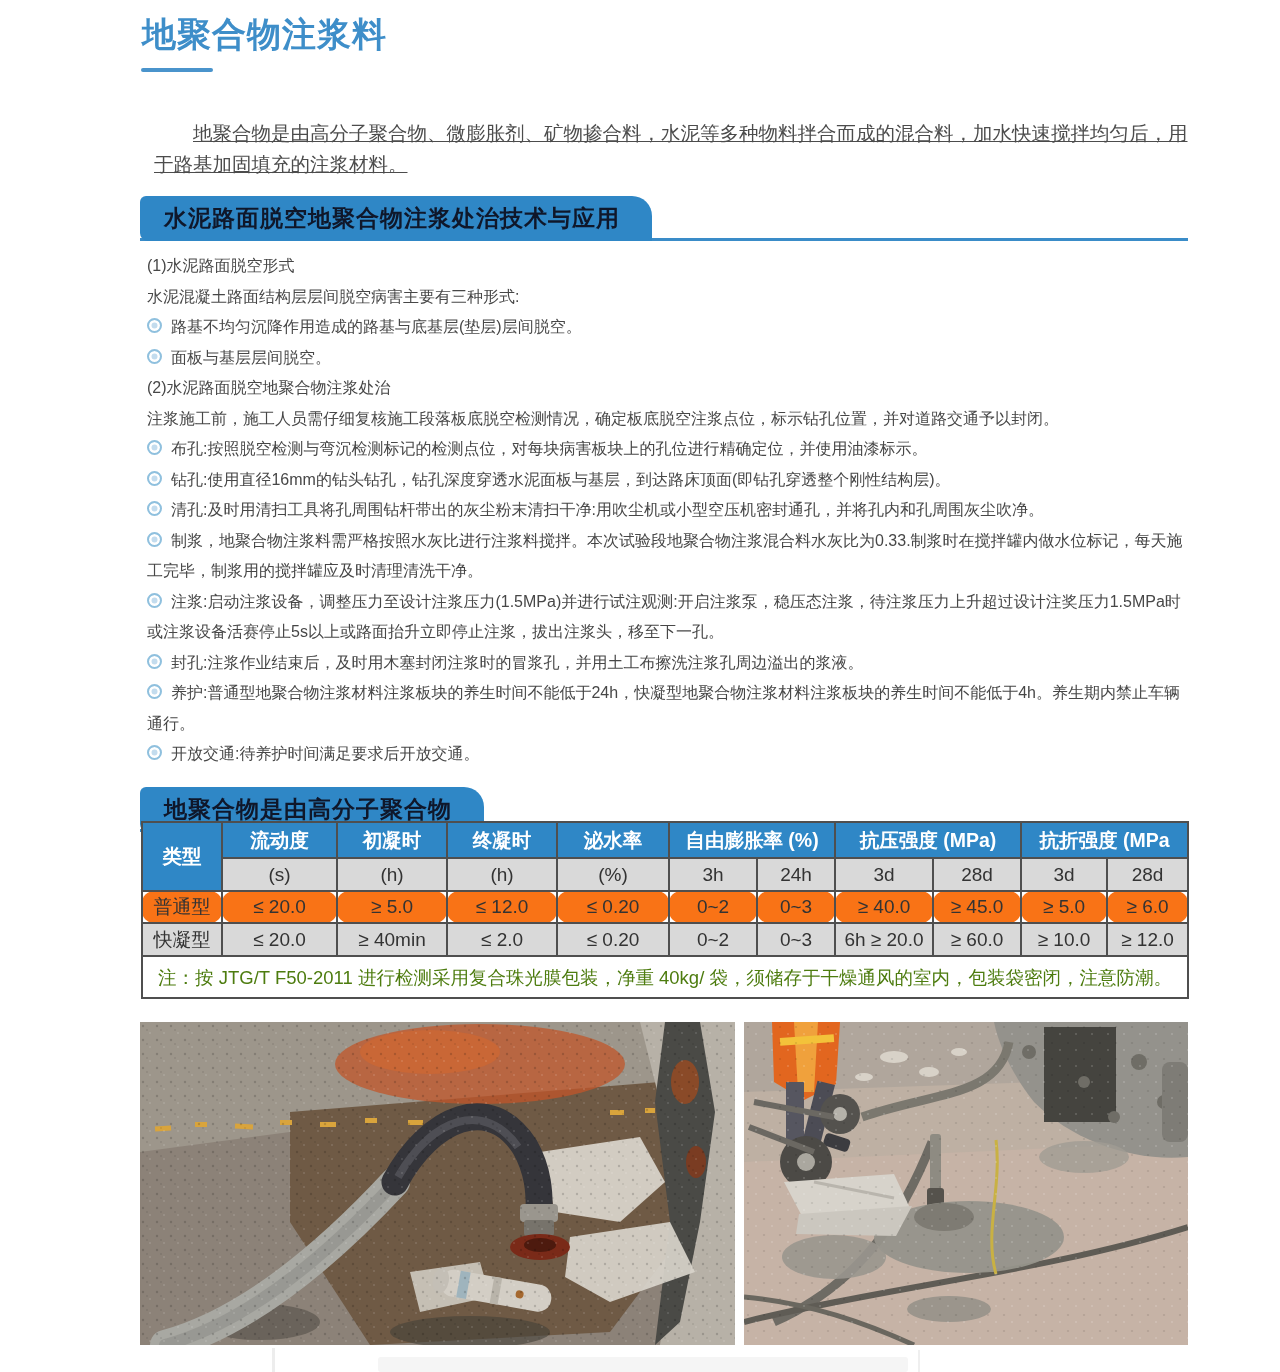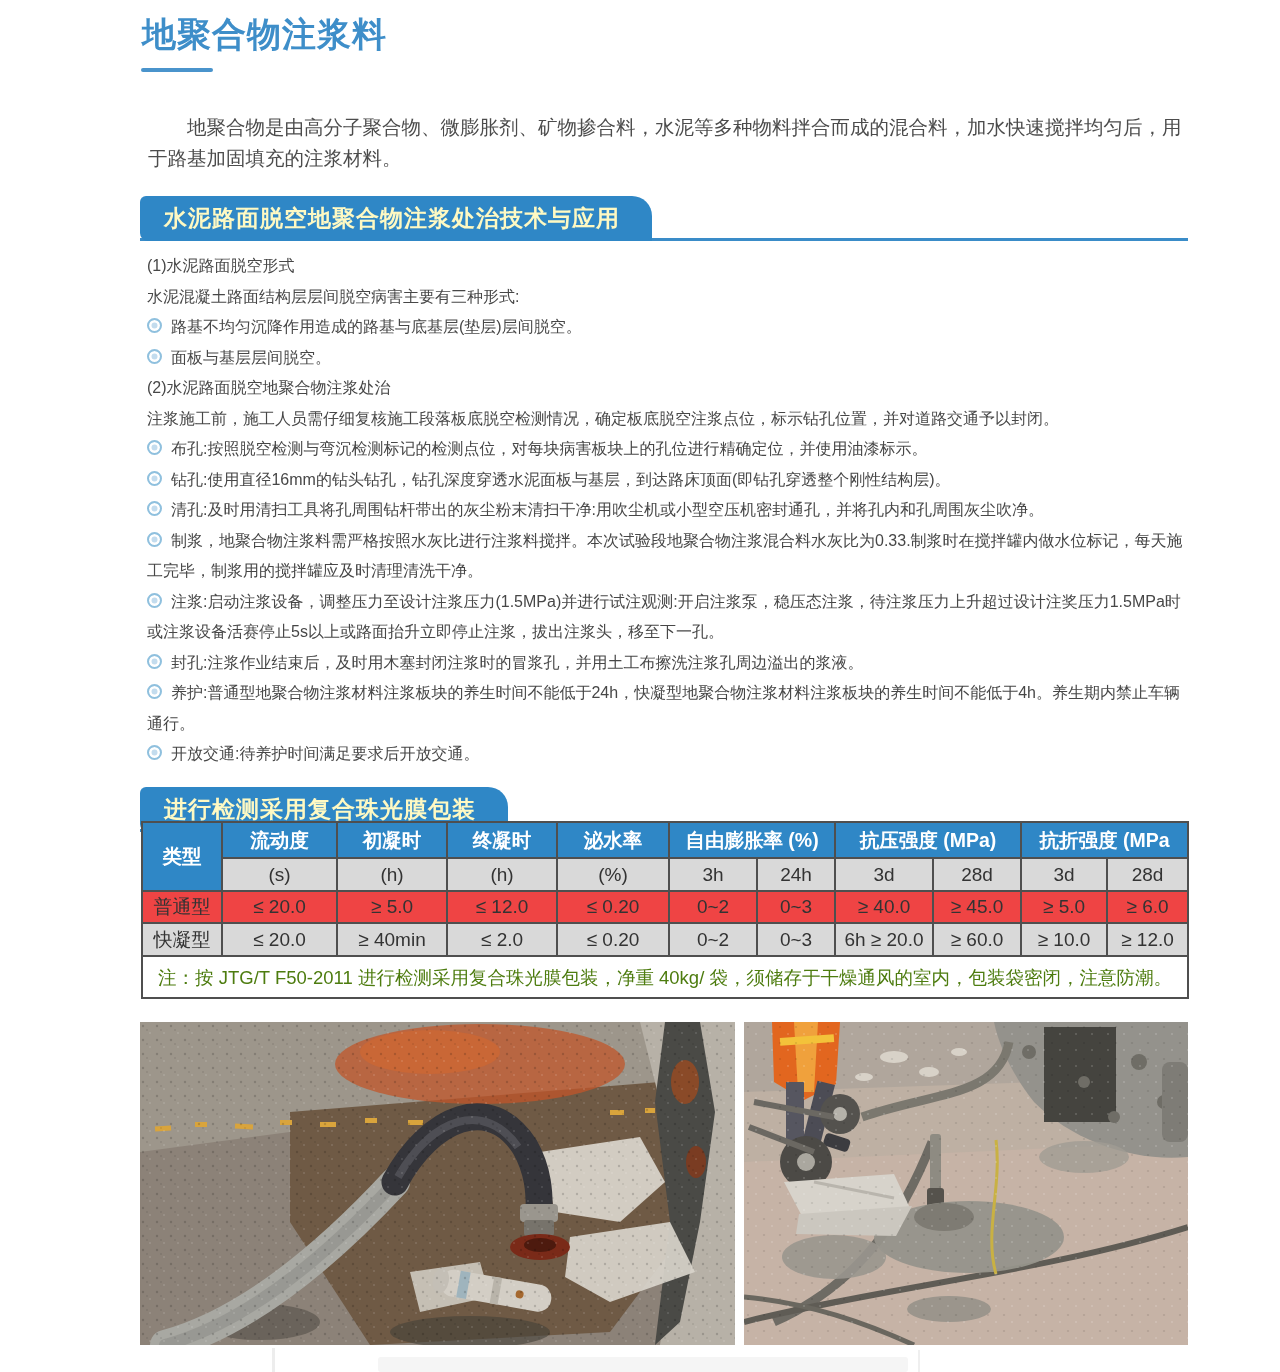--- a/index.html
+++ b/index.html
@@ -7,44 +7,44 @@
     width:1280px;height:1372px;position:relative;background:#ffffff;
     font-family:"Liberation Sans","DejaVu Sans",sans-serif;color:#454545;
     overflow:hidden;
   }
 
   
   .page-title{position:absolute;left:140px;top:10px;margin:2px;font-size:34px;font-weight:bold;color:#3e8ec9;letter-spacing:1px;}
   .title-dash{position:absolute;left:141px;top:68px;width:72px;height:0;border-top:4px solid #4a94cc;border-radius:2px;}
 
   
-  .intro{position:absolute;left:140px;top:104px;width:1048px;margin:8px;font-size:19.5px;line-height:31px;color:#4c4c4c;text-indent:2em;}
+  .intro{position:absolute;left:140px;top:104px;width:1048px;margin:14px;font-size:19.5px;line-height:31px;color:#4c4c4c;text-indent:2em;text-decoration:underline;}
 
   
   .banner-wrap{position:absolute;left:140px;width:1048px;height:44px;}
   .banner-wrap .banner-line{position:absolute;left:0;bottom:0;width:100%;border-bottom:3px solid #3a8cc8;}
-  .banner{position:absolute;left:0;bottom:0;display:inline-block;background:#2f87c6;color:#fef9c3;
+  .banner{position:absolute;left:0;bottom:0;display:inline-block;background:#2f87c6;color:#0f172a;
     font-size:23px;font-weight:bold;padding:7px 32px 7px 24px;border-radius:6px 20px 0 8px;letter-spacing:1px;}
   .banner1{top:197px;}
   .banner2{top:788px;}
 
   
   .body-text{position:absolute;left:147px;top:251px;width:1048px;font-size:16px;line-height:30.5px;color:#474747;}
   .body-text p{margin:0;}
   .ring{display:inline-block;width:11px;height:11px;border:2px solid #8fc0de;border-radius:50%;
     background:#c3dcee;box-shadow:inset 0 0 0 2.5px #ffffff;margin-right:9px;vertical-align:-1px;}
 
   
   .spec-table{position:absolute;left:141px;top:821px;width:1046px;border-collapse:collapse;table-layout:fixed;
     font-size:19px;color:#333333;padding-left:21px;}
   .spec-table th,.spec-table td{border:2px solid #4f4f4f;text-align:center;vertical-align:middle;padding:0 2px;}
   .spec-table .h1{background:#2f87c6;color:#ffffff;font-weight:bold;height:34px;font-size:19.5px;}
   .spec-table .h2{background:#d9d9d9;color:#333333;font-weight:normal;height:31px;}
   .spec-table .type-head{background:#2f87c6;color:#ffffff;font-weight:bold;}
-  .spec-table .row-normal td{background:#ef4444;height:30px;}
+  .spec-table .row-normal td{background:#f97316;height:30px;border-radius:12px;}
   .spec-table .row-fast td{background:#d9d9d9;height:31px;}
   .spec-table .note-cell{background:#ffffff;height:40px;font-size:18.5px;color:#4d7c0f;border-radius:19px;}
 
   
   .photos{position:absolute;left:140px;top:1022px;width:1048px;height:323px;}
   .photo-left{position:absolute;left:0;top:0;}
   .photo-right{position:absolute;left:604px;top:0;}
 
   
   .page-hint-bar{position:absolute;left:378px;top:1357px;width:530px;height:15px;background:#f5f5f5;border-radius:3px;}
@@ -76,21 +76,21 @@
   <p><span class="ring"></span><span>清孔:及时用清扫工具将孔周围钻杆带出的灰尘粉末清扫干净:用吹尘机或小型空压机密封通孔，并将孔内和孔周围灰尘吹净。</span></p>
   <p><span class="ring"></span><span>制浆，地聚合物注浆料需严格按照水灰比进行注浆料搅拌。本次试验段地聚合物注浆混合料水灰比为0.33.制浆时在搅拌罐内做水位标记，每天施工完毕，制浆用的搅拌罐应及时清理清洗干净。</span></p>
   <p><span class="ring"></span><span>注浆:启动注浆设备，调整压力至设计注浆压力(1.5MPa)并进行试注观测:开启注浆泵，稳压态注浆，待注浆压力上升超过设计注奖压力1.5MPa时或注浆设备活赛停止5s以上或路面抬升立即停止注浆，拔出注浆头，移至下一孔。</span></p>
   <p><span class="ring"></span><span>封孔:注浆作业结束后，及时用木塞封闭注浆时的冒浆孔，并用土工布擦洗注浆孔周边溢出的浆液。</span></p>
   <p><span class="ring"></span><span>养护:普通型地聚合物注浆材料注浆板块的养生时间不能低于24h，快凝型地聚合物注浆材料注浆板块的养生时间不能低于4h。养生期内禁止车辆通行。</span></p>
   <p><span class="ring"></span><span>开放交通:待养护时间满足要求后开放交通。</span></p>
 </div>
 
 <div class="banner-wrap banner2">
   <div class="banner-line"></div>
-  <div class="banner">进行检测采用复合珠光膜包装</div>
+  <div class="banner">地聚合物是由高分子聚合物</div>
 </div>
 
 <table class="spec-table">
   <colgroup>
     <col style="width:80px">
       <col style="width:115px">
       <col style="width:110px">
       <col style="width:110px">
     <col style="width:112px">
       <col style="width:88px">

